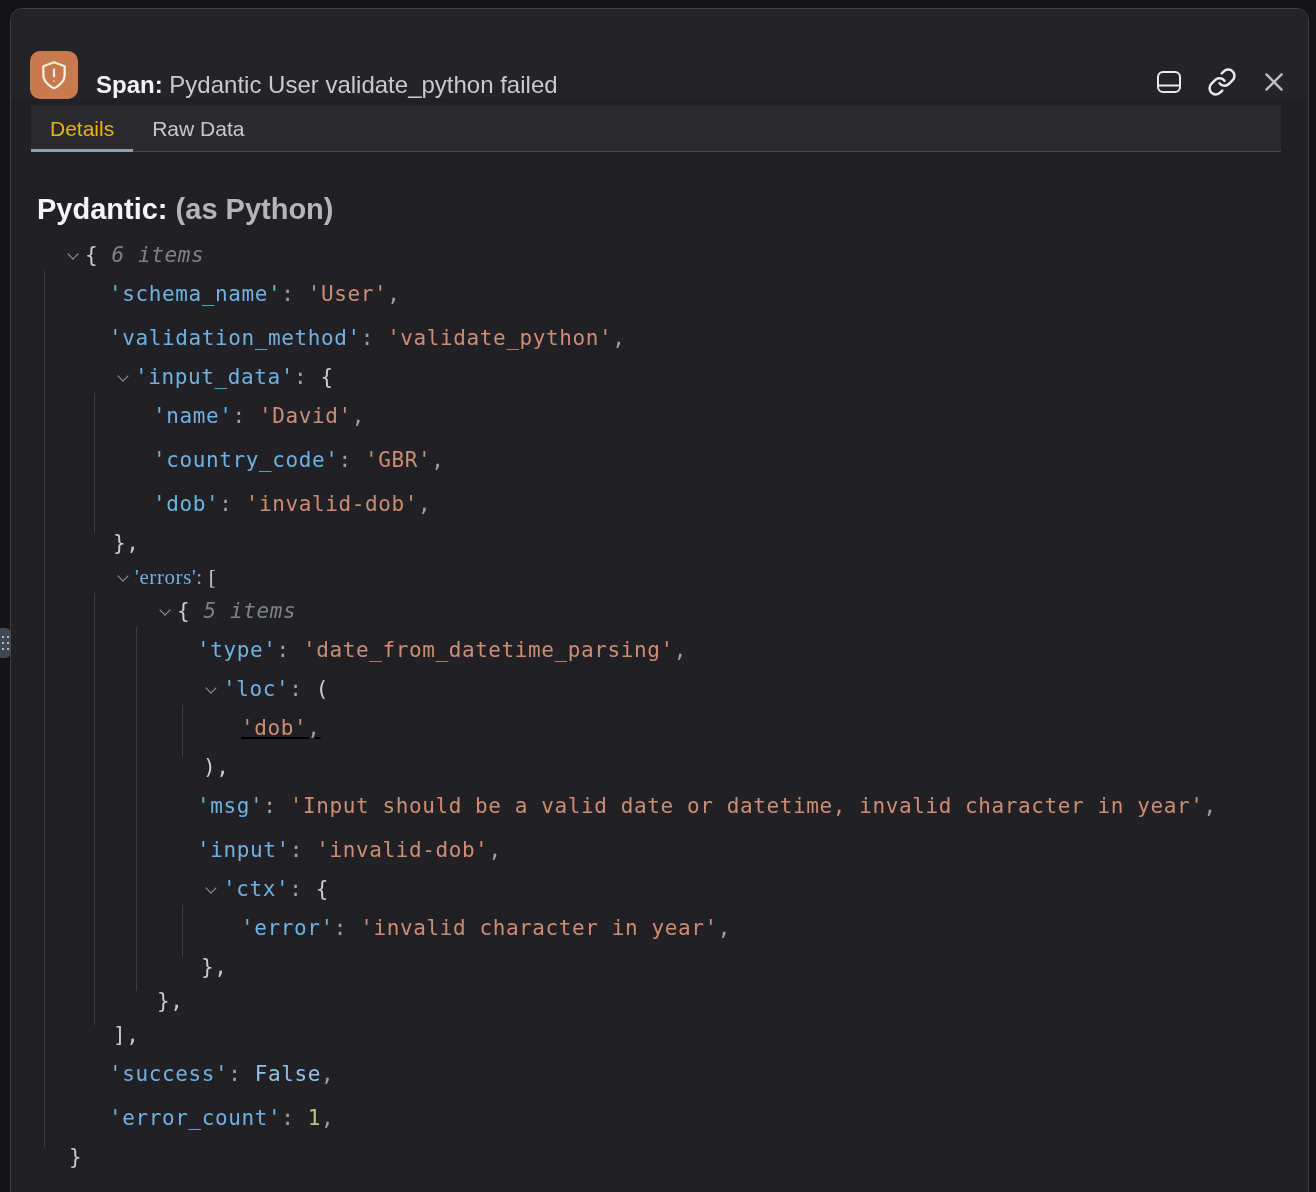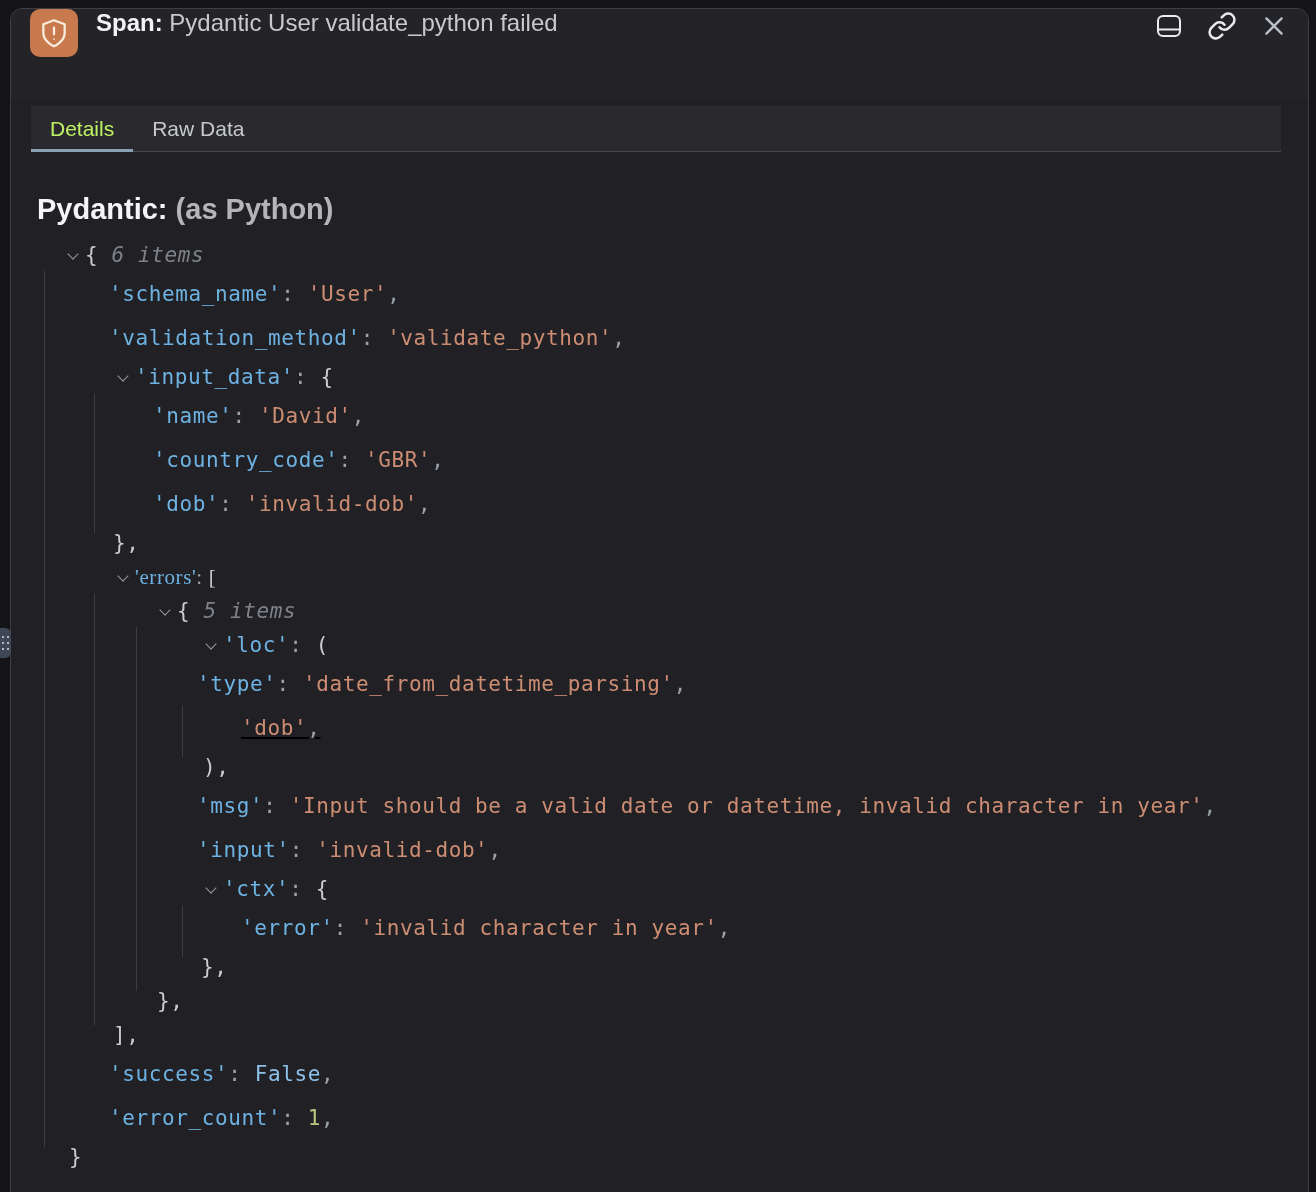--- a/index.html
+++ b/index.html
@@ -1,34 +1,34 @@
 <!DOCTYPE html>
 <html><head>
 <meta charset="utf-8">
 <style>
   html,body{margin:0;padding:0;background:#141416;}
   .stage{position:relative;width:1316px;height:1192px;background:#141416;overflow:hidden;
          font-family:"Liberation Sans",sans-serif;}
   .panel{position:absolute;left:10px;top:8px;width:1299px;height:1320px;box-sizing:border-box;
          background:#212125;border:1px solid #3e3f44;border-radius:12px;}
   
-  .header{position:absolute;top:0;left:0;right:0;height:90px;display:flex;align-items:flex-start;
+  .header{position:absolute;top:0;left:0;right:0;height:90px;display:flex;align-items:flex-end;
           padding:0 19px;background:#242428;border-radius:12px 12px 0 0;}
   .kind-icon{width:48px;height:48px;border-radius:10px;background:#c9794e;flex:0 0 auto;
              display:flex;align-items:center;justify-content:center;}
   .title{margin-left:18px;font-size:24px;color:#c7c9cc;white-space:nowrap;}
   .title b{color:#f2f3f5;font-weight:700;}
   .actions{margin-left:auto;display:flex;align-items:center;gap:20px;}
   .icon-btn{background:none;border:none;padding:2px;cursor:pointer;display:flex;align-items:center;}
   
   .tabbar{position:absolute;top:97px;left:20px;width:1250px;height:46px;box-sizing:border-box;
           background:#2a2a2e;border-bottom:1px solid #47494e;display:flex;}
   .tab{position:relative;display:flex;align-items:center;padding:0 19px;font-size:21px;
        color:#c6c9cc;cursor:pointer;}
-  .tab.active{color:#bef264;}
+  .tab.active{color:#eab308;}
   .tab.active::after{content:"";position:absolute;left:0;right:0;bottom:-1px;height:3px;background:#8aa0b3;}
   
   .body{position:absolute;top:144px;left:0;right:0;}
   .heading{margin:38px 0 0 26px;font-size:29px;line-height:36px;font-weight:700;color:#f4f5f6;}
   .heading .suffix{color:#b3b5b8;}
   .tree{position:relative;margin-top:12px;}
   .row{font-family:"DejaVu Sans Mono",monospace;font-size:21px;line-height:29px;
        letter-spacing:0.6px;white-space:pre;margin-left:28px;}
   .row.leaf{padding-top:7px;padding-bottom:8px;}
   .row.open,.row.close{padding-top:2px;padding-bottom:3px;}
@@ -97,22 +97,22 @@
           <div class="row open" style="padding-left: 28px;"><span class="chev"></span><span class="t-brace">{</span><span class="t-items"> 6 items</span></div>
           <div class="row leaf" style="padding-left: 70px;"><span class="t-key">'schema_name'</span><span class="t-punct">: </span><span class="t-str">'User'</span><span class="t-punct">,</span></div>
           <div class="row leaf" style="padding-left: 70px;"><span class="t-key">'validation_method'</span><span class="t-punct">: </span><span class="t-str">'validate_python'</span><span class="t-punct">,</span></div>
           <div class="row open" style="padding-left: 78px;"><span class="chev"></span><span class="t-key">'input_data'</span><span class="t-punct">: </span><span class="t-brace">{</span></div>
           <div class="row leaf" style="padding-left: 114px;"><span class="t-key">'name'</span><span class="t-punct">: </span><span class="t-str">'David'</span><span class="t-punct">,</span></div>
           <div class="row leaf" style="padding-left: 114px;"><span class="t-key">'country_code'</span><span class="t-punct">: </span><span class="t-str">'GBR'</span><span class="t-punct">,</span></div>
           <div class="row leaf" style="padding-left: 114px;"><span class="t-key">'dob'</span><span class="t-punct">: </span><span class="t-str">'invalid-dob'</span><span class="t-punct">,</span></div>
           <div class="row close" style="padding-left: 74px;"><span class="t-brace">},</span></div>
           <div class="row open" style="padding-left: 78px; font-family: Liberation Serif, serif;"><span class="chev"></span><span class="t-key">'errors'</span><span class="t-punct">: </span><span class="t-brace">[</span></div>
           <div class="row open" style="padding-left: 120px;"><span class="chev"></span><span class="t-brace">{</span><span class="t-items"> 5 items</span></div>
+          <div class="row leaf" style="padding-left: 158px;"><span class="t-key">'type'</span><span class="t-punct">: </span><span class="t-str">'date_from_datetime_parsing'</span><span class="t-punct">,</span></div>
           <div class="row open" style="padding-left: 166px;"><span class="chev"></span><span class="t-key">'loc'</span><span class="t-punct">: </span><span class="t-brace">(</span></div>
-          <div class="row leaf" style="padding-left: 158px;"><span class="t-key">'type'</span><span class="t-punct">: </span><span class="t-str">'date_from_datetime_parsing'</span><span class="t-punct">,</span></div>
           <div class="row leaf" style="padding-left: 202px; text-decoration: underline;"><span class="t-str">'dob'</span><span class="t-punct">,</span></div>
           <div class="row close" style="padding-left: 164px;"><span class="t-brace">),</span></div>
           <div class="row leaf" style="padding-left: 158px;"><span class="t-key">'msg'</span><span class="t-punct">: </span><span class="t-str">'Input should be a valid date or datetime, invalid character in year'</span><span class="t-punct">,</span></div>
           <div class="row leaf" style="padding-left: 158px;"><span class="t-key">'input'</span><span class="t-punct">: </span><span class="t-str">'invalid-dob'</span><span class="t-punct">,</span></div>
           <div class="row open" style="padding-left: 166px;"><span class="chev"></span><span class="t-key">'ctx'</span><span class="t-punct">: </span><span class="t-brace">{</span></div>
           <div class="row leaf" style="padding-left: 202px;"><span class="t-key">'error'</span><span class="t-punct">: </span><span class="t-str">'invalid character in year'</span><span class="t-punct">,</span></div>
           <div class="row close" style="padding-left: 162px;"><span class="t-brace">},</span></div>
           <div class="row close" style="padding-left: 118px;"><span class="t-brace">},</span></div>
           <div class="row close" style="padding-left: 74px;"><span class="t-brace">],</span></div>
           <div class="row leaf" style="padding-left: 70px;"><span class="t-key">'success'</span><span class="t-punct">: </span><span class="t-bool">False</span><span class="t-punct">,</span></div>

